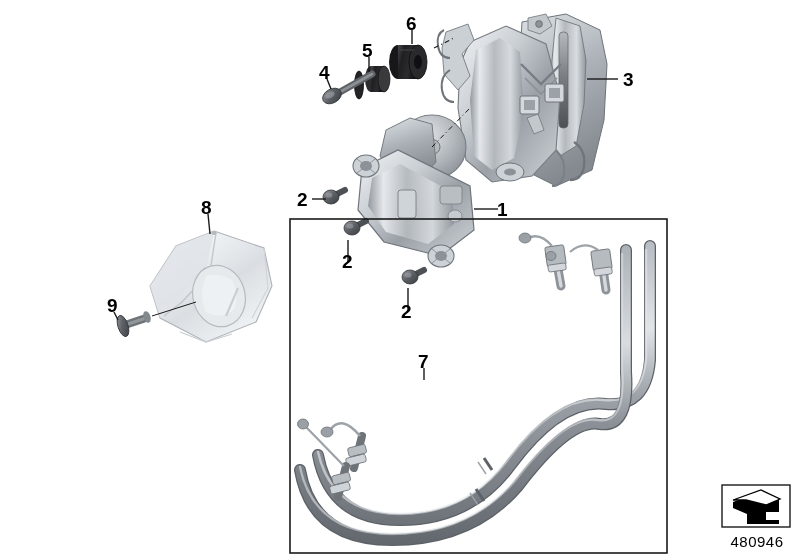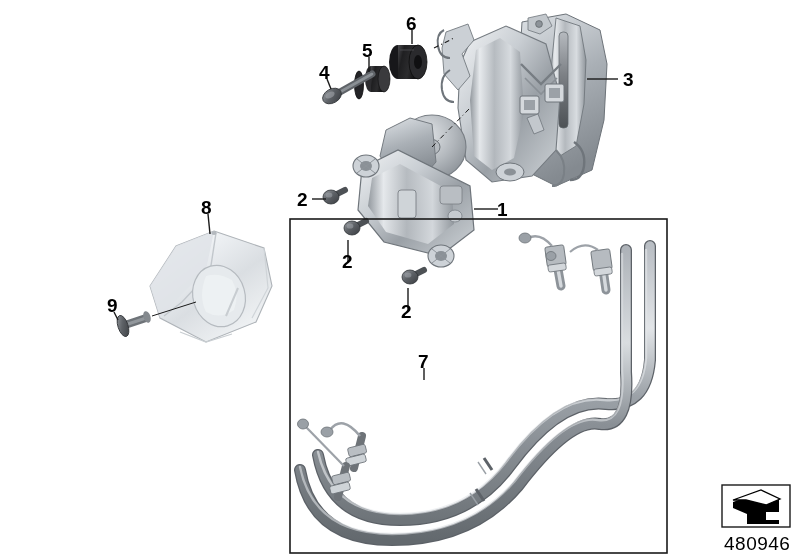--- a/index.html
+++ b/index.html
@@ -12,21 +12,21 @@
   svg.layer{position:absolute;left:0;top:0;width:800px;height:560px;}
   .callout{
     position:absolute;
     font-family:"Liberation Sans", sans-serif;
     font-weight:bold;font-size:19px;color:#000;
     line-height:1;white-space:nowrap;user-select:none;
   }
   .partnum{
     position:absolute;
     font-family:"Liberation Sans", sans-serif;
-    font-size:19px;color:#000;letter-spacing:.5px;
+    font-size:15px;color:#000;letter-spacing:.5px;
     white-space:nowrap;
   }
 </style>
 </head>
 <body>
 
 <div id="stage">
 
   <svg class="layer" viewBox="0 0 800 560">
     <defs>

